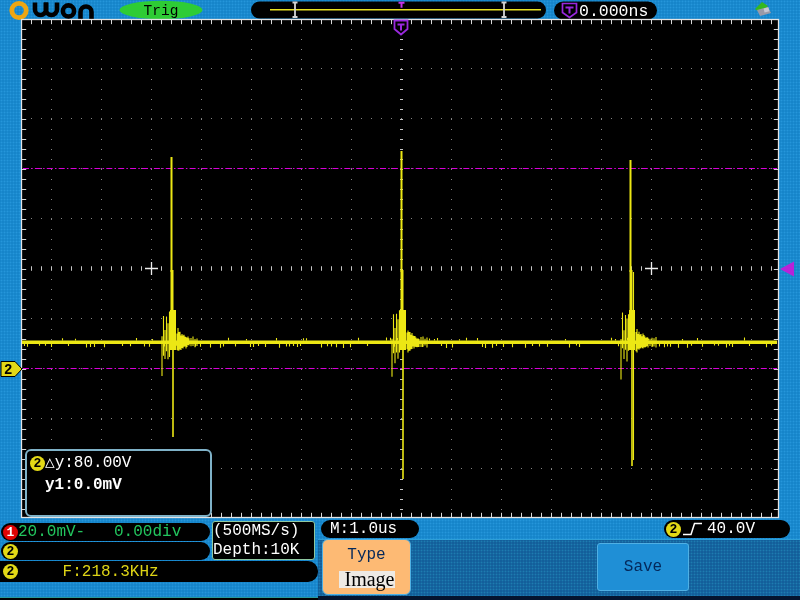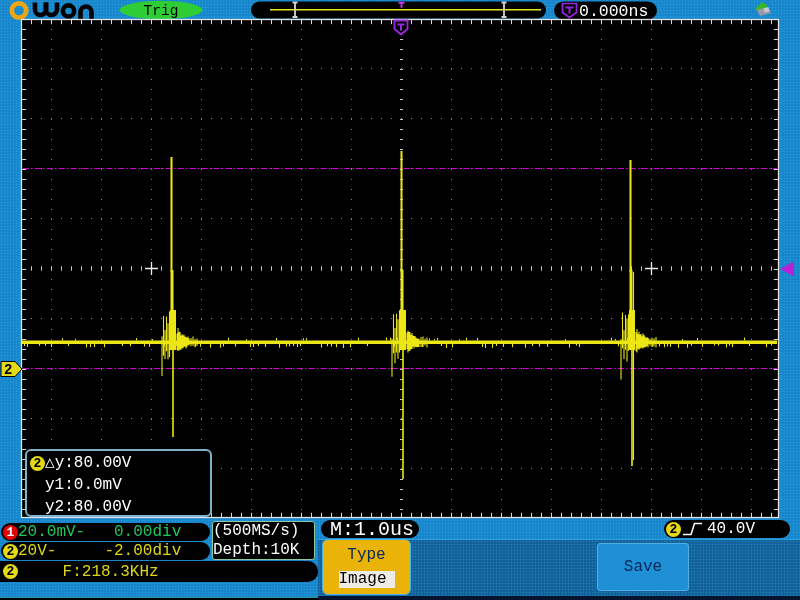--- a/index.html
+++ b/index.html
@@ -88,54 +88,52 @@
 <polygon points="1,361.5 15,361.5 22,369 15,376.5 1,376.5" fill="#e3d916" stroke="#000" stroke-width="1"></polygon>
 <text x="4" y="374" font-family="Liberation Mono, monospace" font-size="14" font-weight="bold" fill="#000">2</text>
 <polygon points="780,269 794,261.5 794,276.5" fill="#b822d8"></polygon>
 </svg>
 
 <div class="abs" style="left:25px;top:449px;width:187px;height:68px;background:#000;border:2px solid #7fb2c8;border-radius:6px;color:#fff;font-size:16px;line-height:22px;padding:1px 0 0 3px;">
 <div style="display:flex;align-items:center;">
       <span class="circ c2">2</span>
       <span>△y:80.00V</span>
     </div>
-<div style="padding-left:15px;">y1:0.0mV</div>
-<div style="padding-left:15px;">y2:80.00V</div>
+<div style="padding-left:15px;font-weight:bold;">y1:0.0mV</div>
 </div>
 
 <div class="pill" style="left:1px;top:523px;width:209px;height:18px;padding-left:2px;">
   <span class="circ c1">1</span>
     <span style="color:#22c55e;font-size:16px;">20.0mV-&nbsp;&nbsp;&nbsp;0.00div</span>
 </div>
 <div class="pill" style="left:1px;top:542px;width:209px;height:18px;padding-left:2px;">
   <span class="circ c2">2</span>
-    <span style="color:#ded416;font-size:16px;">20V-&nbsp;&nbsp;&nbsp;&nbsp;&nbsp;-2.00div</span>
 </div>
 <div class="pill" style="left:0px;top:561px;width:318px;height:21px;padding-left:3px;border-radius:0 10px 10px 0;">
   <span class="circ c2">2</span>
     <span style="color:#ded416;font-size:16px;margin-left:35px;">&nbsp;F:218.3KHz</span>
 </div>
 
 <div class="abs" style="left:212px;top:521px;width:103px;height:39px;background:#000;border:1.5px solid #8fc8a0;border-radius:3px;color:#fff;font-size:16px;line-height:19px;">
 (500MS/s)<br>Depth:10K</div>
 
-<div class="pill" style="left:321px;top:520px;width:98px;height:18px;padding-left:9px;color:#fff;font-size:20px;">M:1.0us</div>
+<div class="pill" style="left:321px;top:520px;width:98px;height:18px;padding-left:9px;color:#fff;font-size:16px;">M:1.0us</div>
 
 <div class="pill" style="left:664px;top:520px;width:126px;height:18px;padding-left:2px;color:#fff;font-size:16px;">
  <span class="circ c2">2</span>
  <svg width="26" height="16" viewBox="0 0 26 16" style="margin:0 0;">
       <path d="M2 13.5H10L13.5 2.5H21" stroke="#fff" stroke-width="1.5" fill="none"></path>
     </svg>
  <span>40.0V</span>
 </div>
 
 <div class="abs" style="left:318px;top:539px;width:482px;height:58px;border-top:1.5px solid #2e9fd8;background-color:#135f9b;background-image:radial-gradient(circle,#1d7cb0 0.8px,rgba(0,0,0,0) 1.1px);background-size:3px 3px;"></div>
-<div class="abs" style="left:322px;top:539px;width:89px;height:56px;background:#eab308;border-radius:6px;border:1px solid #4fb0e4;">
+<div class="abs" style="left:322px;top:539px;width:89px;height:56px;background:#fdba74;border-radius:6px;border:1px solid #4fb0e4;">
   <div style="text-align:center;color:#04285a;font-size:16px;margin-top:6px;">Type</div>
-  <div style="width:56px;margin:7px auto 0;background:#eeeae4;text-align:left;color:#000;font-size:16px;line-height:17px;">Image</div>
+  <div style="width:56px;margin:7px auto 0;background:#eeeae4;text-align:right;color:#000;font-size:20px;line-height:17px;font-family:Liberation Serif, serif;">Image</div>
 </div>
 <div class="abs" style="left:597px;top:543px;width:92px;height:48px;background:#1f8fd6;border-radius:3px;border:1px solid #4fb0e4;">
   <div style="text-align:center;color:#04285a;font-size:16px;margin-top:14px;">Save</div>
 </div>
 
 <div class="abs" style="left:0;top:597px;width:318px;height:1.5px;background:#2a9a9a;"></div>
 <div class="abs" style="left:0;top:598px;width:800px;height:2px;background:#000;"></div>
 <div class="abs" style="left:318px;top:596px;width:482px;height:4px;background:#04142e;"></div>
 
 </body></html>

